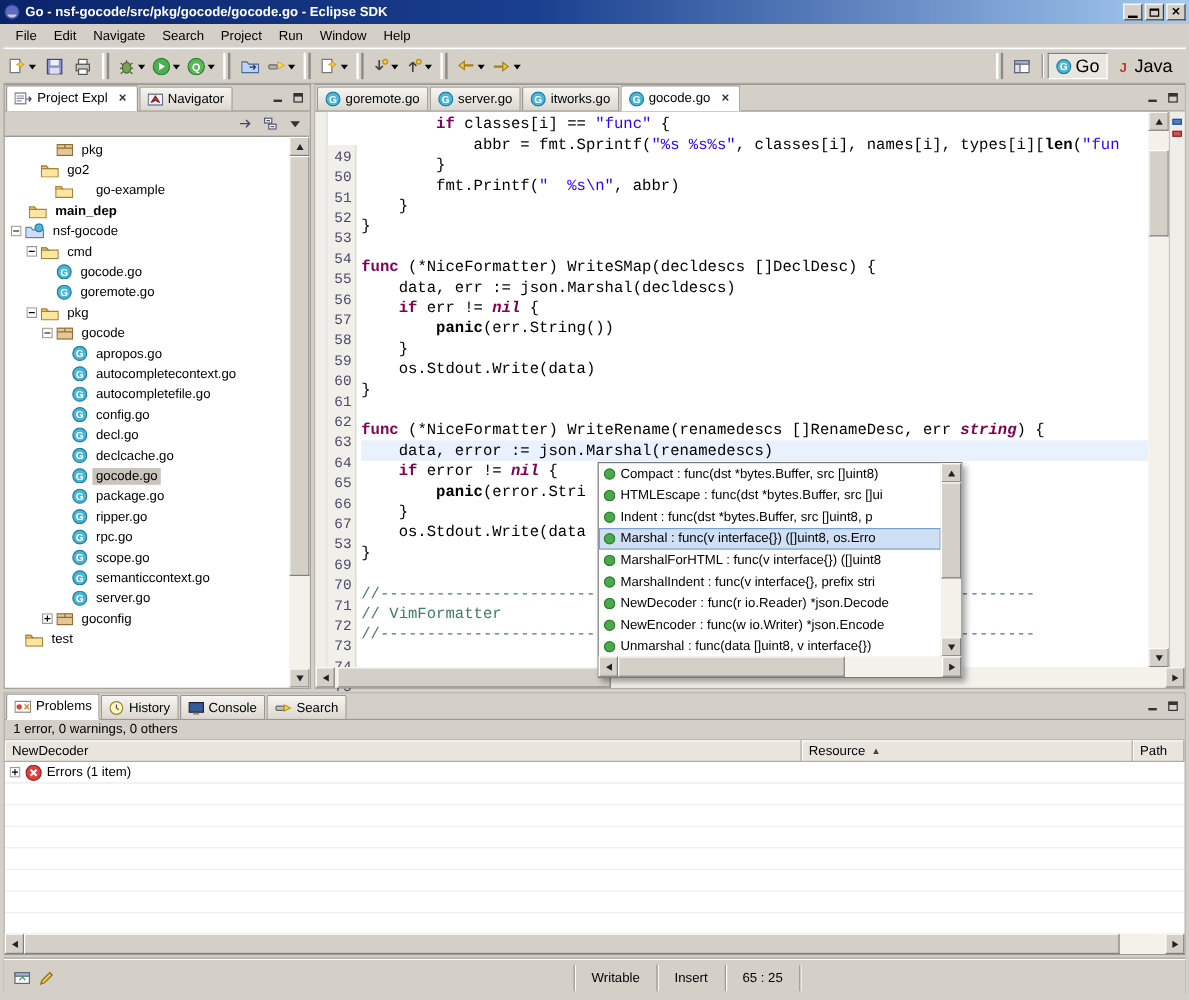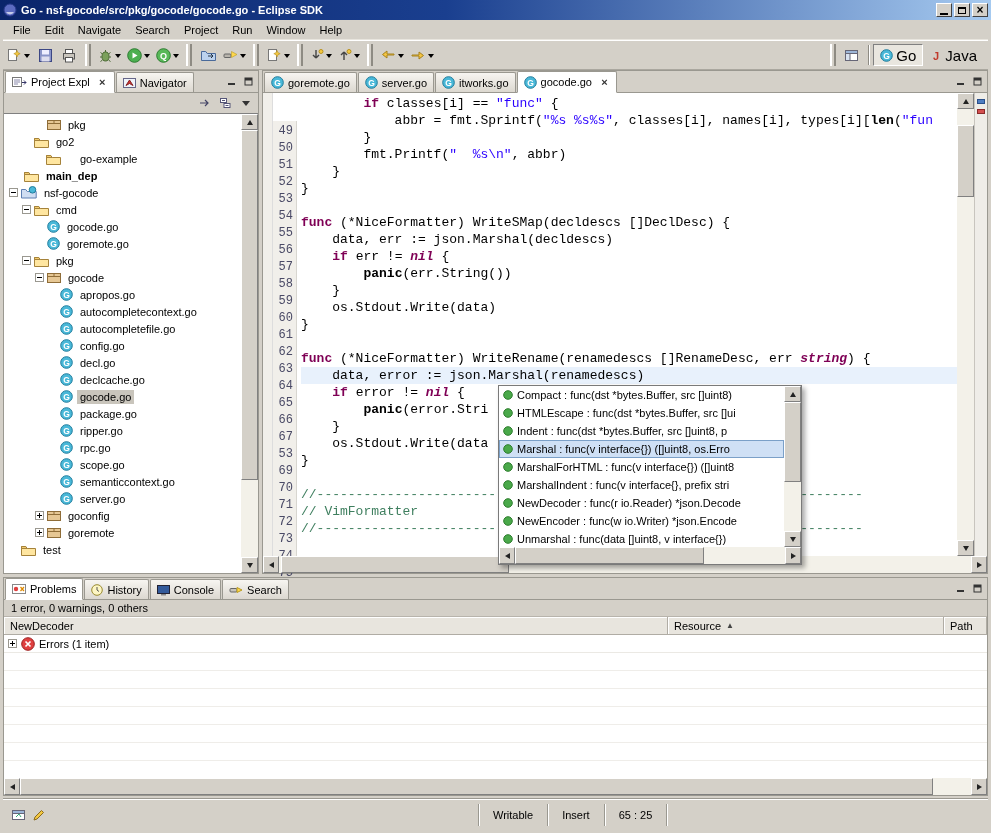--- a/index.html
+++ b/index.html
@@ -630,36 +630,20 @@
                 </svg>
               </span>
               <span class="ic typeicon">
                 <svg width="14" height="12">
                   <rect x=".5" y="1.5" width="13" height="9" fill="#e6c794" stroke="#8f6d38"></rect>
                   <line x1=".5" y1="4.5" x2="13.5" y2="4.5" stroke="#8f6d38"></line>
                   <line x1="7" y1="1.5" x2="7" y2="4.5" stroke="#8f6d38"></line>
                 </svg>
               </span>
               <span class="tree-label">goconfig</span>
-            </div>
-            <div class="tree-row" style="padding-left: 31px;">
-              <span class="ic expander">
-                <svg width="9" height="9">
-                  <rect x=".5" y=".5" width="8" height="8" fill="#fff" stroke="#9a9890"></rect>
-                  <path d="M2 4.5h5M4.5 2v5" stroke="#000"></path>
-                </svg>
-              </span>
-              <span class="ic typeicon">
-                <svg width="14" height="12">
-                  <rect x=".5" y="1.5" width="13" height="9" fill="#e6c794" stroke="#8f6d38"></rect>
-                  <line x1=".5" y1="4.5" x2="13.5" y2="4.5" stroke="#8f6d38"></line>
-                  <line x1="7" y1="1.5" x2="7" y2="4.5" stroke="#8f6d38"></line>
-                </svg>
-              </span>
-              <span class="tree-label">goremote</span>
             </div>
             <div class="tree-row" style="padding-left: 5px;">
               <span class="exp-spacer"></span>
               <span class="ic typeicon">
                 <svg width="15" height="12">
                   <path d="M.5 2.5h4.2l1.6 2h8.2v7H.5z" fill="#ffe6a0" stroke="#a5823a"></path>
                   <path d="M.5 2.5h4.2l1.6 2H.5z" fill="#f3cc70" stroke="#a5823a"></path>
                 </svg>
               </span>
               <span class="tree-label">test</span>

